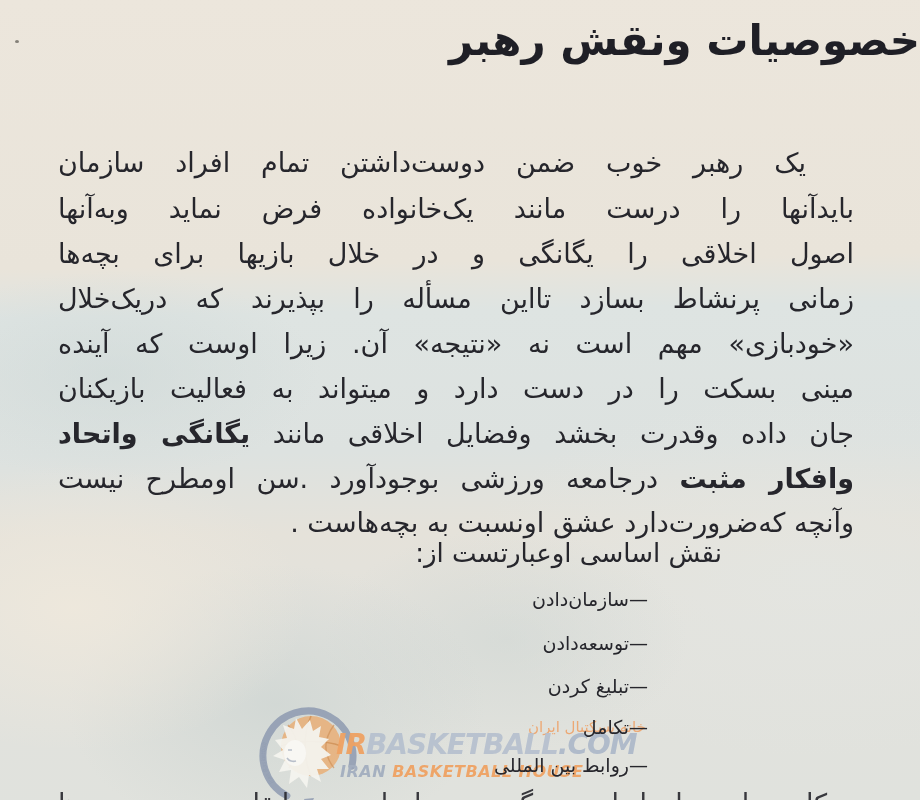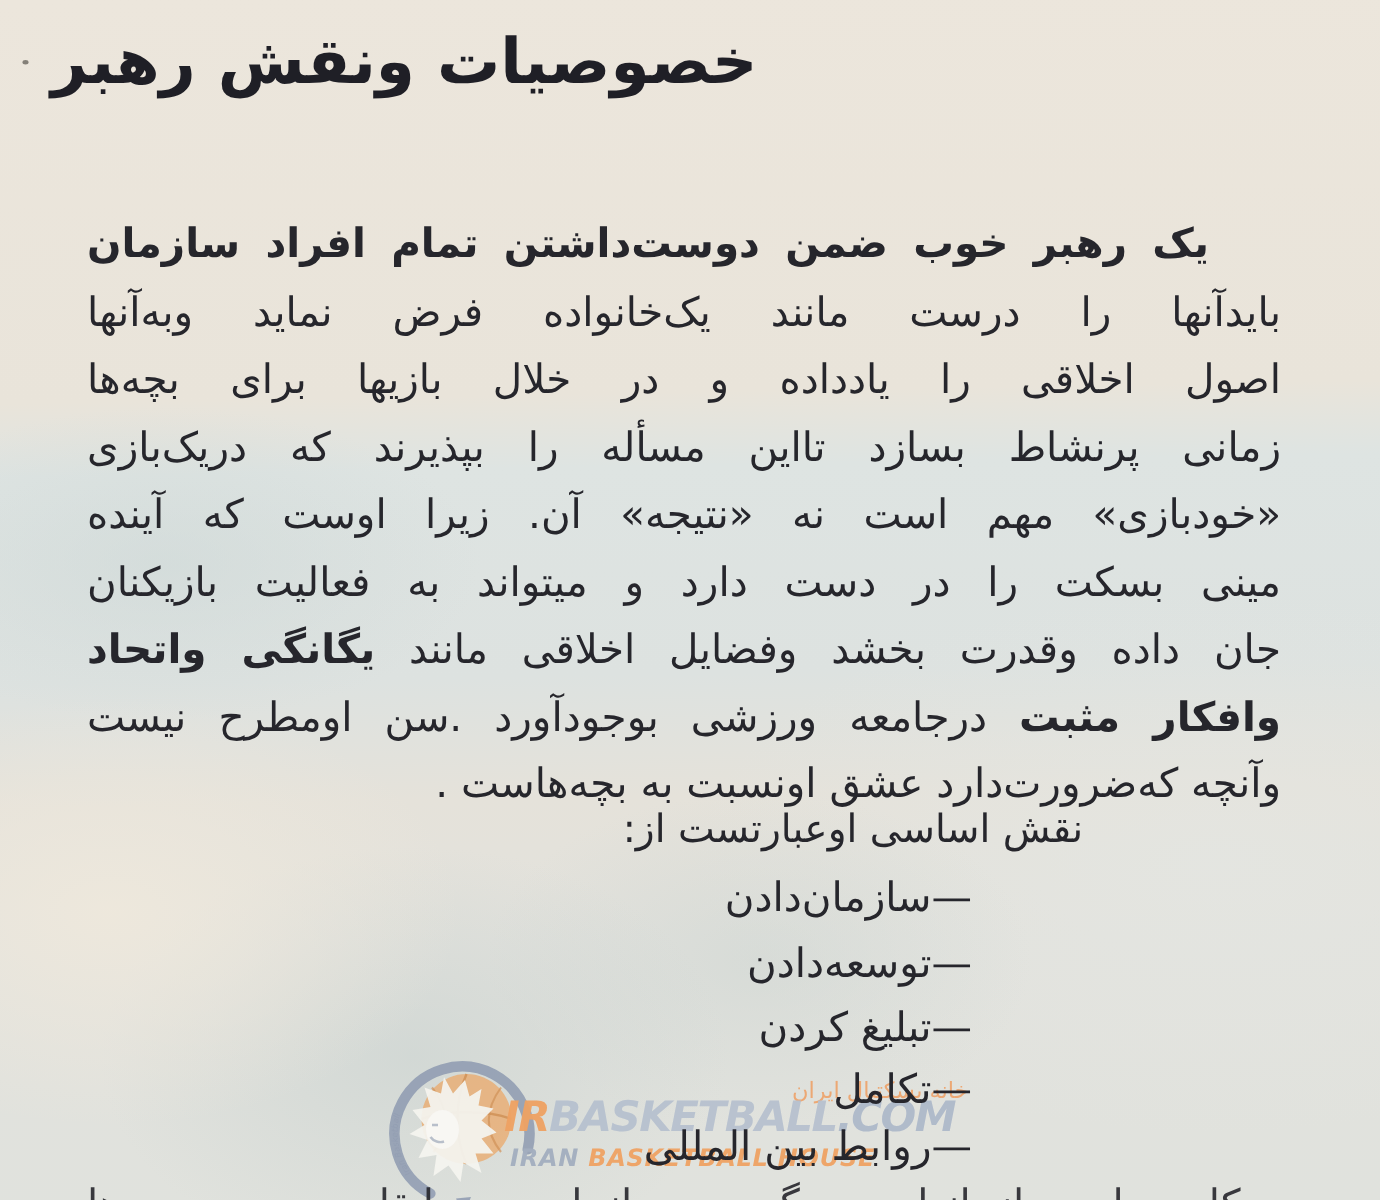--- a/index.html
+++ b/index.html
@@ -13,39 +13,38 @@
       radial-gradient(ellipse 360px 220px at 8% 76%, rgba(238,232,220,0.95) 0%, rgba(238,232,220,0) 65%),
       radial-gradient(ellipse 300px 200px at 30% 88%, rgba(198,208,206,0.55) 0%, rgba(198,208,206,0) 70%),
       radial-gradient(ellipse 260px 160px at 55% 80%, rgba(202,211,208,0.45) 0%, rgba(202,211,208,0) 70%),
       radial-gradient(ellipse 300px 150px at 12% 47%, rgba(203,214,213,0.5) 0%, rgba(203,214,213,0) 70%),
       radial-gradient(ellipse 500px 260px at 88% 72%, rgba(228,230,226,0.75) 0%, rgba(228,230,226,0) 70%),
       linear-gradient(179deg,#ece6dc 0%,#e9e4da 33%,#dee4e2 39%,#dde2e0 56%,#e5e2da 66%,#e2e2dd 78%,#e0e2dd 100%);
   }
   .speck{position:absolute;left:15px;top:40px;width:4px;height:3px;border-radius:50%;background:#6a675f;opacity:.8;}
   .title{
     position:absolute;top:16px;left:0;right:0;margin:0;
-    text-align:left;font-size:42px;font-weight:bold;color:#1f1f26;
+    text-align:right;font-size:42px;font-weight:bold;color:#1f1f26;
     letter-spacing:-1px;
-    padding-left:34px;
   }
   .pline{
     position:absolute;right:66px;left:58px;height:48px;overflow:hidden;
     direction:rtl;font-size:27px;line-height:44px;white-space:normal;
     text-align:justify;text-align-last:justify;
   }
-  .pline.indent{padding-right:48px;font-weight:bold;}
+  .pline.indent{padding-right:48px;}
   .pline.lastline{text-align:center;text-align-last:right;}
   .bold{font-weight:bold;}
   .list-intro{
     position:absolute;right:198px;top:531px;height:48px;
     direction:rtl;font-size:26px;line-height:44px;text-align:right;white-space:nowrap;
   }
   .list-item{
     position:absolute;right:272px;height:46px;
-    direction:rtl;font-size:27px;line-height:42px;text-align:left;white-space:nowrap;
+    direction:rtl;font-size:19px;line-height:42px;text-align:left;white-space:nowrap;
   }
   .cutoff{
     position:absolute;right:66px;left:58px;top:787px;height:13px;overflow:hidden;
     direction:rtl;font-size:27px;line-height:34px;
     text-align:justify;text-align-last:justify;opacity:.9;
   }
   
   .watermark{position:absolute;left:0;top:0;width:920px;height:800px;z-index:0;pointer-events:none;}
   .content{position:absolute;inset:0;z-index:1;}
   .wm-logo{position:absolute;left:258px;top:706px;width:100px;height:104px;opacity:.92;}
@@ -106,22 +105,22 @@
     <div class="wm-sub"><span class="gr">IRAN</span> <span class="or">BASKETBALL HOUSE</span></div>
   </div>
 
   <div class="content">
     <div class="speck"></div>
 
     <h1 class="title">خصوصیات ونقش رهبر</h1>
 
     <p class="pline indent" style="top:114px">یک رهبر خوب ضمن دوست‌داشتن تمام افراد سازمان</p>
     <p class="pline" style="top:160px">بایدآنها را درست مانند یک‌خانواده فرض نماید وبه‌آنها</p>
-    <p class="pline" style="top:205px">اصول اخلاقی را یادداده و در خلال بازیها برای بچه‌ها</p>
-    <p class="pline" style="top:250px">زمانی پرنشاط بسازد تااین مسأله را بپذیرند که دریک‌بازی</p>
+    <p class="pline" style="top:205px">اصول اخلاقی را یگانگی و در خلال بازیها برای بچه‌ها</p>
+    <p class="pline" style="top:250px">زمانی پرنشاط بسازد تااین مسأله را بپذیرند که دریک‌خلال</p>
     <p class="pline" style="top:295px">«خودبازی» مهم است نه «نتیجه» آن. زیرا اوست که آینده</p>
     <p class="pline" style="top:340px">مینی بسکت را در دست دارد و میتواند به فعالیت بازیکنان</p>
 
     <p class="pline" style="top:385px"><span>جان داده وقدرت بخشد وفضایل اخلاقی مانند</span> <span class="bold">یگانگی واتحاد</span></p>
 
     <p class="pline" style="top:430px"><span class="bold">وافکار مثبت</span> <span>درجامعه ورزشی بوجودآورد .سن اومطرح نیست</span></p>
 
     <p class="pline lastline" style="top:474px">وآنچه که‌ضرورت‌دارد عشق اونسبت به بچه‌هاست .</p>
 
     <div class="list-intro">نقش اساسی اوعبارتست از:</div>

